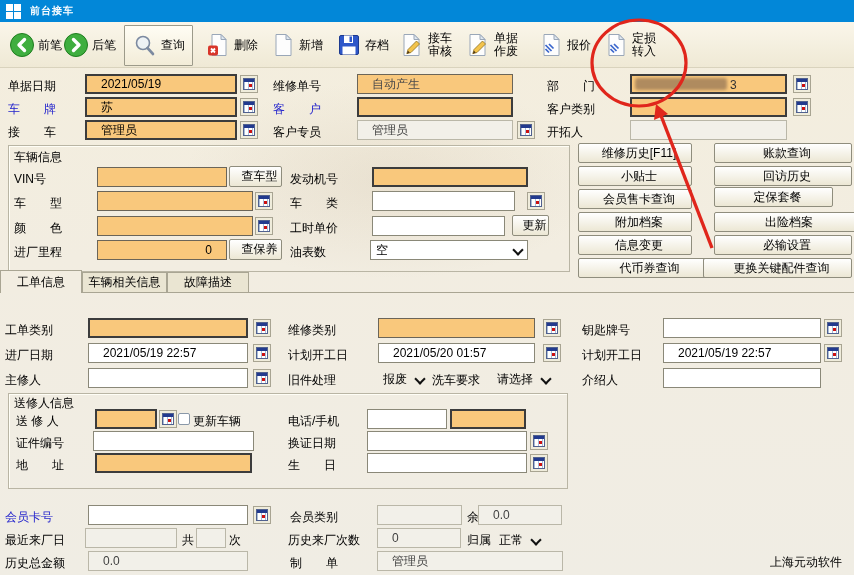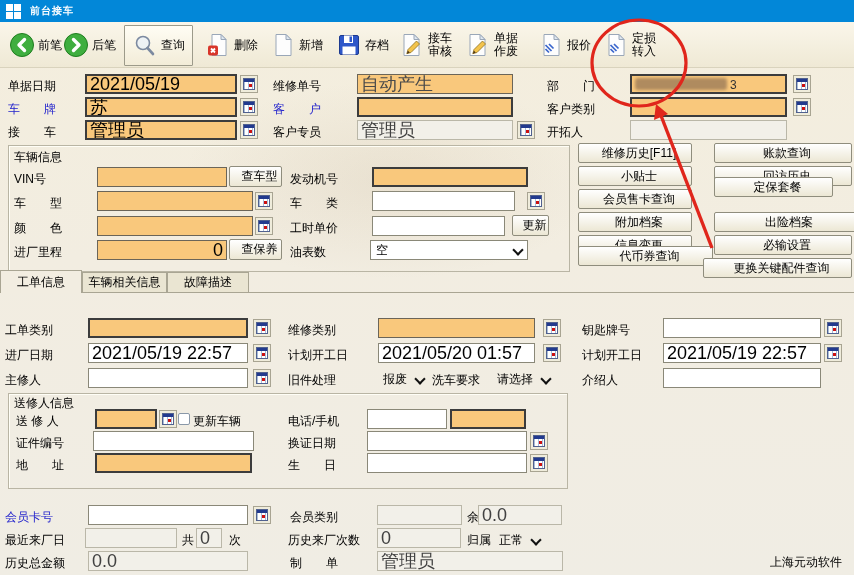--- a/index.html
+++ b/index.html
@@ -22,21 +22,21 @@
   .titem { position:absolute; top:4px; height:38px; display:flex; align-items:center; gap:3px; padding:0 3px; cursor:default; }
   .titem svg { flex:0 0 auto; }
   .tlabel { font-size:12px; white-space:nowrap; }
   .tcol { display:flex; flex-direction:column; line-height:13px; }
   .query-box { border:1px solid #9c9a8a; background:linear-gradient(#fffdf4,#f2ecd8); border-radius:1px;
     top:3px; height:41px; padding:0 7px; }
 
   
   .lbl { position:absolute; white-space:pre; color:#000; }
   .lbl.blue { color:#2222cc; }
-  .fld { position:absolute; height:20px; font-family:inherit; font-size:18px; padding:1px 3px;
+  .fld { position:absolute; height:20px; font-family:inherit; font-size:12px; padding:1px 14px;
     background:#fff; border:1px solid #8a8878; color:#000; }
   .fld.orange { background:#f9c87c; border:1px solid #6b6558; }
   .fld.orange.hard { border:2px solid #3c3c3c; }
   .fld.gray { background:#f2f0e9; border:1px solid #bab7a8; color:#414141; }
   .fld.dim { color:#4a4a4a; }
   .fld.ar { text-align:right; }
   .dept-fld { position:absolute; height:20px; background:#f9c87c; border:2px solid #3c3c3c; overflow:hidden; }
   .redact { position:absolute; left:3px; top:2px; width:92px; height:12px; background:#a3815a; opacity:.85;
     filter:blur(1.5px); border-radius:3px; }
   .dept-suffix { position:absolute; left:98px; top:2px; color:#333; }
@@ -273,24 +273,24 @@
   <div class="combo" style="left:370px;top:240px;width:158px">
     <span>空</span>
     <span class="chev"></span>
   </div>
 
   <div class="btn" style="left:578px;top:143px;width:114px">维修历史[F11]</div>
   <div class="btn" style="left:578px;top:166px;width:114px">小贴士</div>
   <div class="btn" style="left:578px;top:189px;width:114px">会员售卡查询</div>
   <div class="btn" style="left:578px;top:212px;width:114px">附加档案</div>
   <div class="btn" style="left:578px;top:235px;width:114px">信息变更</div>
-  <div class="btn" style="left:578px;top:246px;width:135px">代币券查询</div>
+  <div class="btn" style="left:578px;top:258px;width:135px">代币券查询</div>
   <div class="btn" style="left:714px;top:143px;width:138px">账款查询</div>
   <div class="btn" style="left:714px;top:166px;width:138px">回访历史</div>
-  <div class="btn" style="left:714px;top:177px;width:119px">定保套餐</div>
+  <div class="btn" style="left:714px;top:187px;width:119px">定保套餐</div>
   <div class="btn" style="left:714px;top:212px;width:142px">出险档案</div>
   <div class="btn" style="left:714px;top:235px;width:138px">必输设置</div>
   <div class="btn" style="left:703px;top:258px;width:149px">更换关键配件查询</div>
 
   <div class="tab active" style="left:0;width:82px">工单信息</div>
   <div class="tab" style="left:82px;width:85px">车辆相关信息</div>
   <div class="tab" style="left:167px;width:82px">故障描述</div>
   <div class="tabline"></div>
 
   <span class="lbl" style="left:5px;top:322px">工单类别</span>

